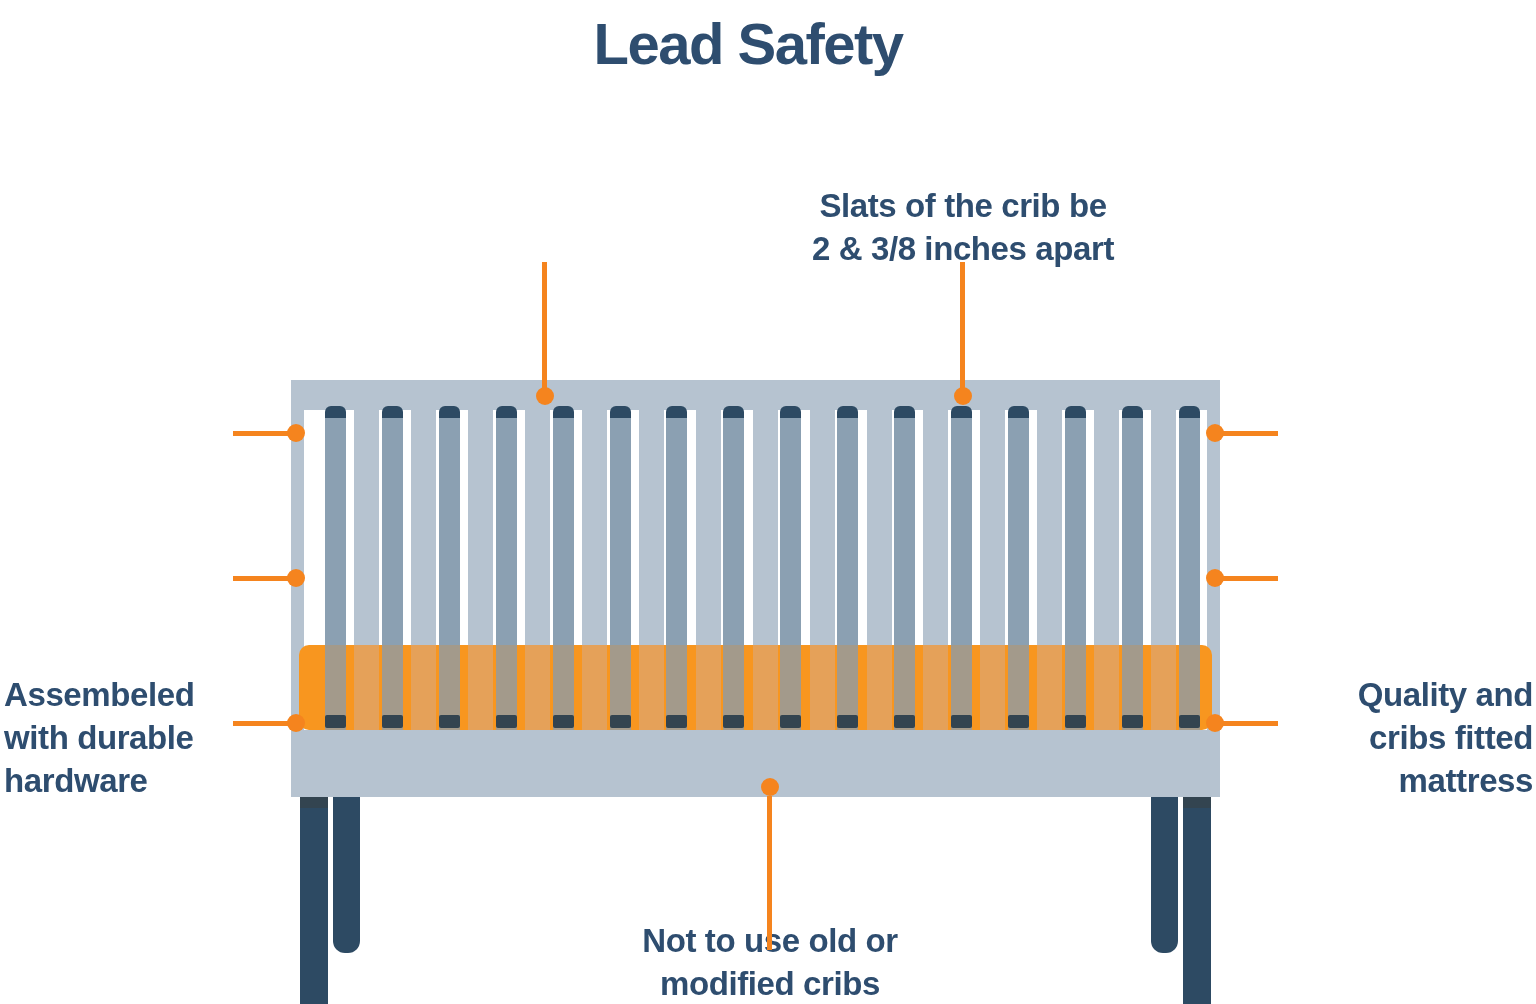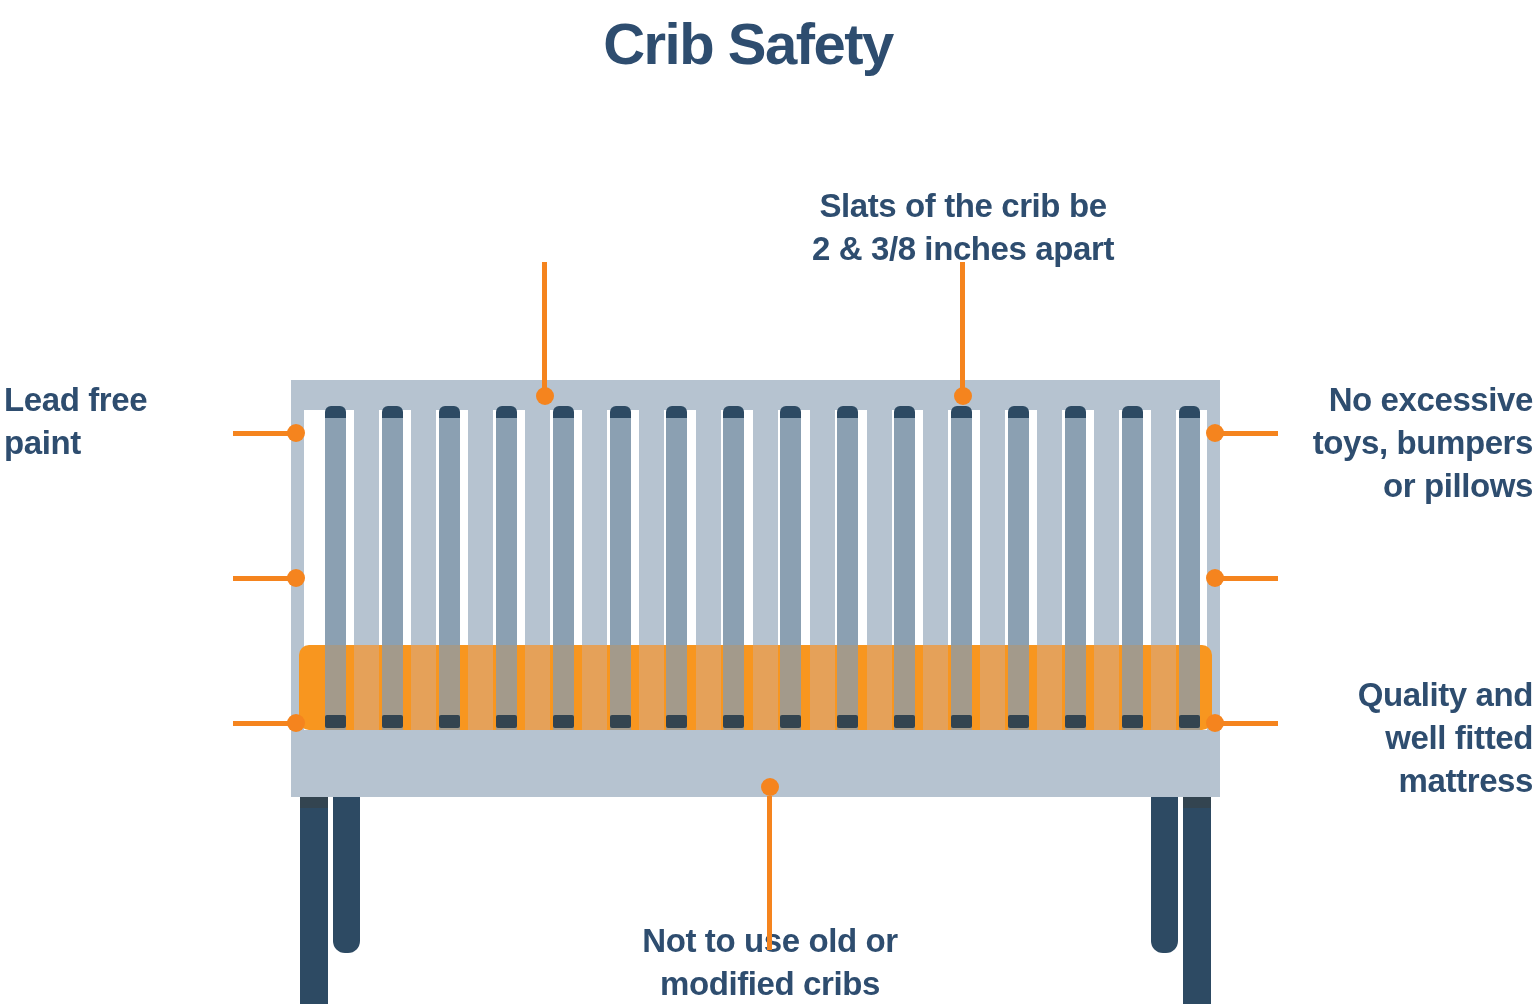--- a/index.html
+++ b/index.html
@@ -53,31 +53,29 @@
   .conn-line{position:absolute;background:var(--connector-orange);}
   .conn-line.h{height:5px;width:58px;}
   .conn-line.v{width:5px;}
   .conn-dot{position:absolute;width:18px;height:18px;border-radius:50%;background:var(--connector-orange);}
 </style>
 </head>
 <body>
 
 <div class="canvas">
 
-  <div class="title">Crib Safety</div>
+  <div class="title">Lead Safety</div>
 
   <div class="callout center" style="left:963px;top:185px;">Slats of the crib be
 2 &amp; 3/8 inches apart</div>
-  <div class="callout left" style="top:379px;">Lead free
-paint</div>
-  <div class="callout right" style="top:379px;">No excessive
-toys, bumpers
-or pillows</div>
+  <div class="callout left" style="top:674px;">Assembeled
+with durable
+hardware</div>
   <div class="callout right" style="top:674px;">Quality and
-well fitted
+cribs fitted
 mattress</div>
   <div class="callout center" style="left:770px;top:920px;">Not to use old or
 modified cribs</div>
 
   <div class="crib">
     <div class="rail-top"></div>
     <div class="rail-side left"></div>
     <div class="rail-side right"></div>
     <div class="mattress"></div>
     <div id="crib-slats">

